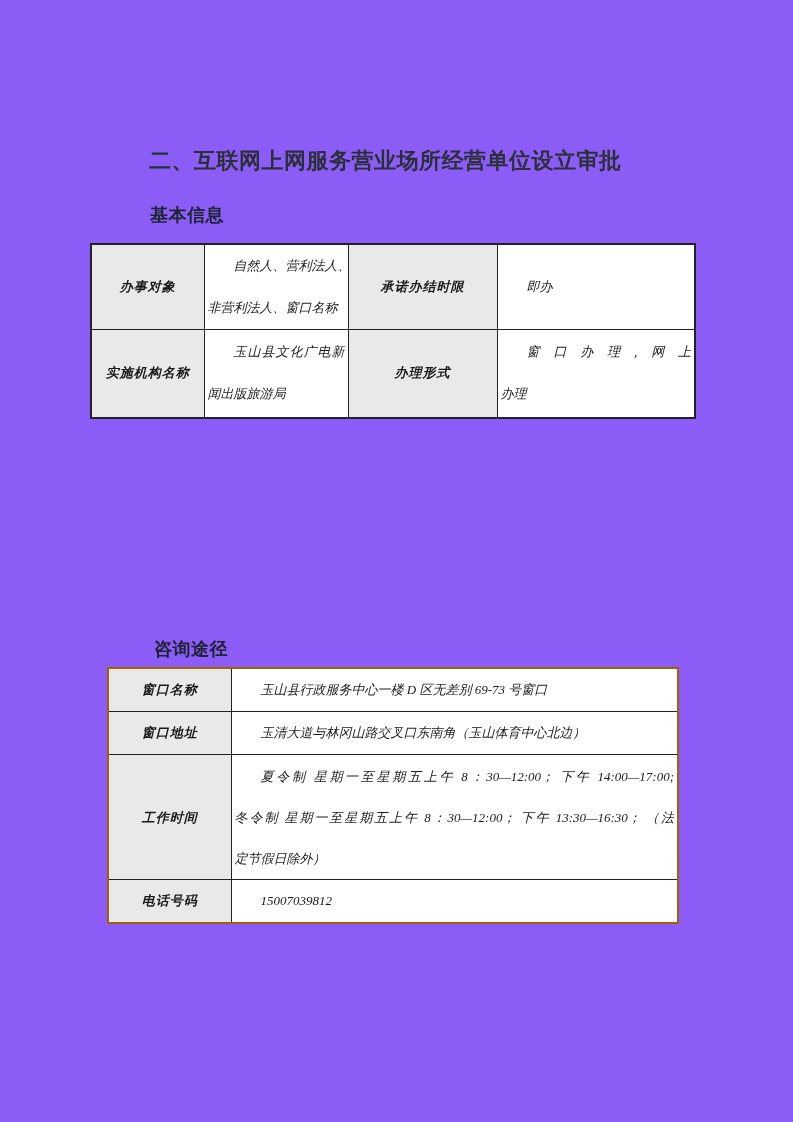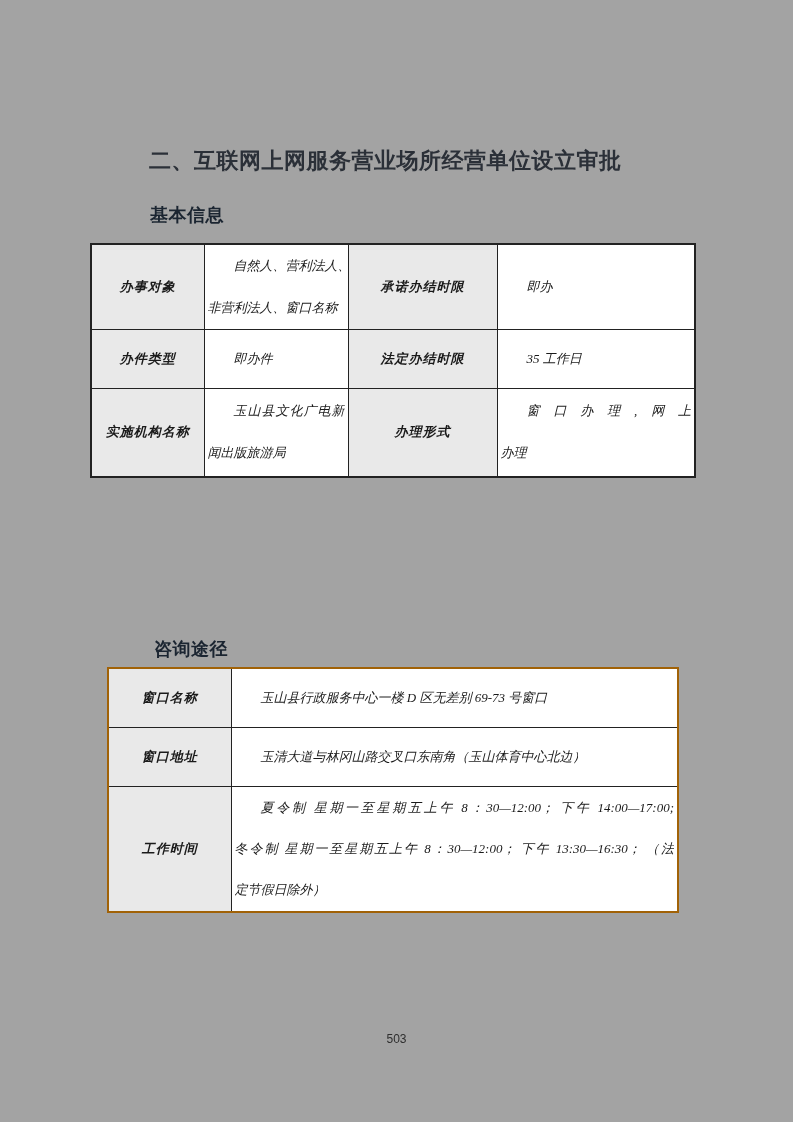--- a/index.html
+++ b/index.html
@@ -1,39 +1,39 @@
 <!DOCTYPE html>
 <html><head>
 <meta charset="utf-8">
 <style>
   html,body{margin:0;padding:0;}
   body{
     width:793px;height:1122px;background:#ffffff;
     font-family:"Liberation Sans","DejaVu Sans",sans-serif;
     color:#1a1a1a;
   }
-  .page{position:relative;width:793px;height:1122px;background:#a3a3a3;overflow:hidden;}
+  .page{position:relative;width:793px;height:1122px;background:#8b5cf6;overflow:hidden;}
 
   .doc-title{
     position:absolute;left:149px;top:146px;margin:0;
     font-size:22px;font-weight:bold;color:#2b3038;letter-spacing:0.5px;
     font-family:"Liberation Sans","DejaVu Sans",sans-serif;
   }
   .sec-heading{
     position:absolute;margin:8px;
     font-size:18px;font-weight:bold;color:#1b2531;letter-spacing:0.5px;
   }
   .h-basic{left:142px;top:195px;}
   .h-consult{left:146px;top:629px;}
 
   table{border-collapse:collapse;table-layout:fixed;position:absolute;background:#ffffff;}
   .t1{left:90px;top:243px;width:604px;border:2px solid #222222;}
   .t2{left:107px;top:667px;width:570px;border:2px solid #a16207;}
   td{
-    border:1px solid #222222;padding:8px;vertical-align:middle;
+    border:1px solid #222222;padding:0;vertical-align:middle;
     font-size:13px;color:#1a1a1a;
   }
   .lbl{
     background:#e9e9e9;text-align:center;font-weight:bold;
     letter-spacing:1px;
     font-family:"Liberation Sans","DejaVu Sans",sans-serif;
   }
   .val{
     background:#ffffff;padding:0 3px;
     font-family:"Liberation Serif","DejaVu Serif",serif;
@@ -82,34 +82,20 @@
           <span class="ln indent j">自然人、营利法人、</span>
           <span class="ln">非营利法人、窗口名称</span>
         </td>
         <td class="lbl">
             <span class="ln">承诺办结时限</span>
           </td>
         <td class="val">
             <span class="ln indent">即办</span>
           </td>
       </tr>
-      <tr class="r1">
-        <td class="lbl">
-            <span class="ln">办件类型</span>
-          </td>
-        <td class="val">
-            <span class="ln indent">即办件</span>
-          </td>
-        <td class="lbl">
-            <span class="ln">法定办结时限</span>
-          </td>
-        <td class="val">
-            <span class="ln indent">35 工作日</span>
-          </td>
-      </tr>
       <tr class="r2">
         <td class="lbl">
             <span class="ln">实施机构名称</span>
           </td>
         <td class="val">
           <span class="ln indent j">玉山县文化广电新</span>
           <span class="ln">闻出版旅游局</span>
         </td>
         <td class="lbl">
             <span class="ln">办理形式</span>
@@ -149,18 +135,25 @@
       <tr class="s2">
         <td class="lbl">
             <span class="ln">工作时间</span>
           </td>
         <td class="val">
           <span class="ln indent j">夏令制 星期一至星期五上午 8：30—12:00； 下午 14:00—17:00;</span>
           <span class="ln j">冬令制 星期一至星期五上午 8：30—12:00； 下午 13:30—16:30； （法</span>
           <span class="ln">定节假日除外）</span>
         </td>
       </tr>
+      <tr class="s3">
+        <td class="lbl">
+            <span class="ln">电话号码</span>
+          </td>
+        <td class="val">
+            <span class="ln indent">15007039812</span>
+          </td>
+      </tr>
     </tbody>
   </table>
 
-  <div class="page-number">503</div>
 
 </div>
 
 </body></html>

